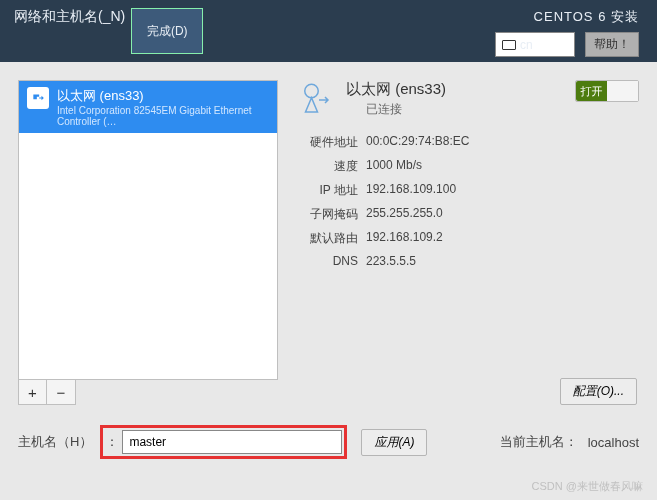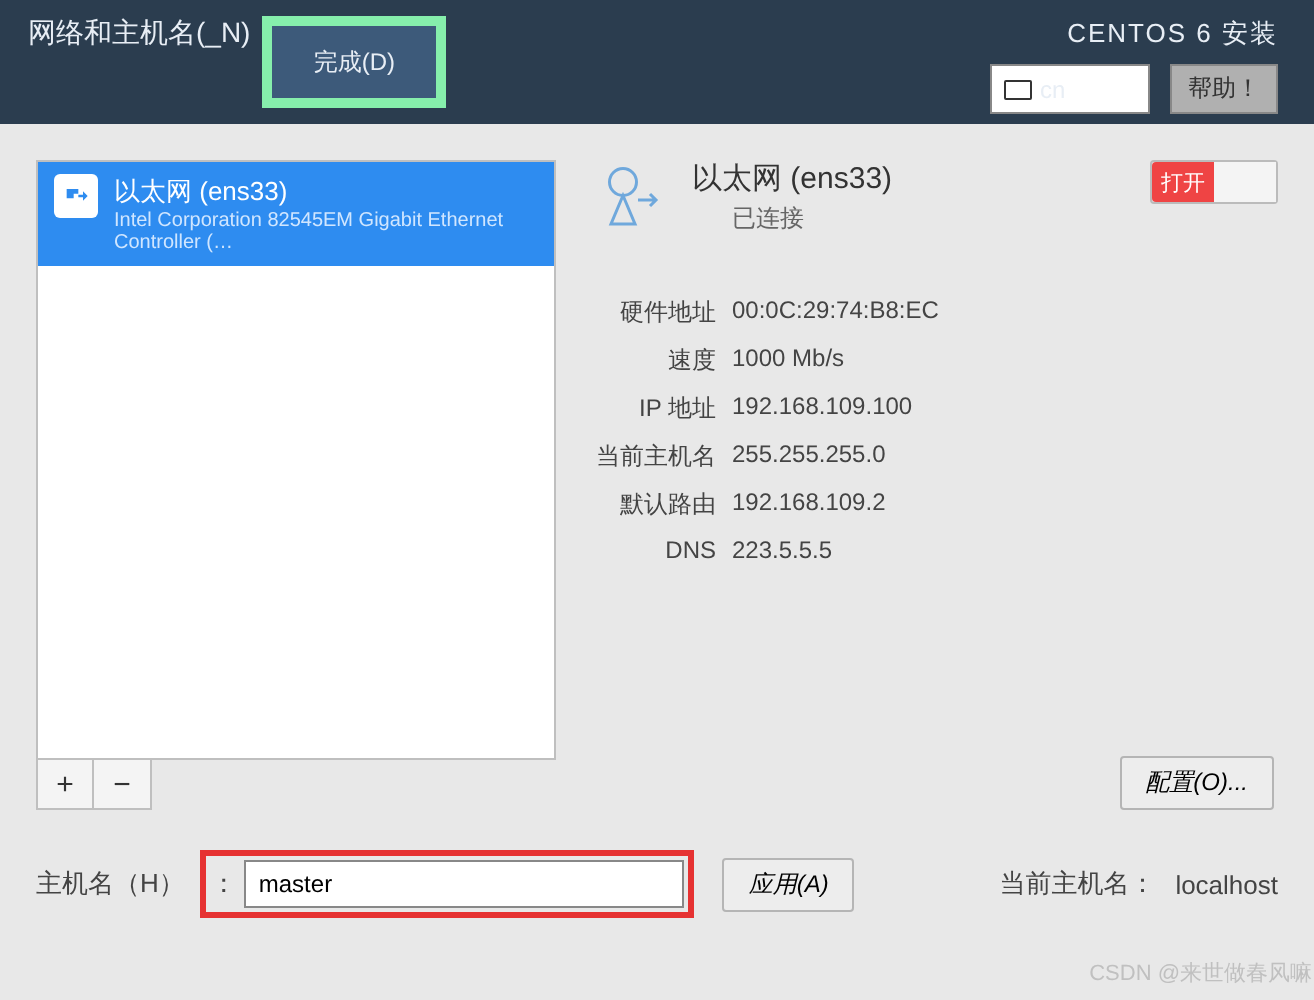--- a/index.html
+++ b/index.html
@@ -1,20 +1,20 @@
 <!DOCTYPE html>
 <html><head>
 <meta charset="utf-8">
 <style>
   * { box-sizing: border-box; margin: 0; padding: 0; }
   body { font-family: "Microsoft YaHei", Arial, sans-serif; background: #e8e8e8; width: 657px; height: 500px; overflow: hidden; font-size: 13px; color: #333; }
   .topbar { background: #2b3d4f; color: #e8eef5; height: 62px; display: flex; justify-content: space-between; padding: 8px 18px 8px 14px; }
   .tb-left { display: flex; flex-direction: row; gap: 6px; }
   .tb-title { font-size: 14px; color: #e8eef5; }
-  .btn-done { background: #3d5a7a; border: 5px solid #86efac; color: #e8eef5; padding: 4px 10px; font-size: 12px; width: 92px; cursor: pointer; }
+  .btn-done { background: #3d5a7a; border: 1px solid #86efac; color: #e8eef5; padding: 4px 10px; font-size: 12px; width: 72px; cursor: pointer; }
   .tb-right { display: flex; flex-direction: column; gap: 6px; align-items: flex-end; }
   .tb-install { font-size: 13px; color: #e8eef5; letter-spacing: 1px; }
   .tb-row2 { display: flex; gap: 10px; border-radius: 11px; }
   .lang-sel { background: #fff; border: 1px solid #888; padding: 2px 6px; display: flex; align-items: center; gap: 4px; font-size: 12px; width: 80px; }
   .kbd-icon { width: 14px; height: 10px; border: 1px solid #333; border-radius: 1px; display: inline-block; position: relative; }
   .btn-help { background: #b0b0b0; border: 1px solid #888; color: #333; padding: 3px 8px; font-size: 12px; cursor: pointer; }
   .main { padding: 18px 18px 10px 18px; display: flex; gap: 18px; }
   .left-col { width: 260px; display: flex; flex-direction: column; }
   .net-list { background: #fff; border: 1px solid #bfbfbf; height: 300px; overflow: hidden; }
   .net-item { background: #2e8cf0; color: #fff; padding: 6px 8px; display: flex; gap: 8px; cursor: pointer; }
@@ -27,32 +27,32 @@
   .ar-btn { width: 28px; height: 24px; border: none; background: #f4f4f4; border-right: 1px solid #bfbfbf; font-size: 15px; cursor: pointer; color: #333; }
   .ar-btn:last-child { border-right: none; }
   .right-col { flex: 1; display: flex; flex-direction: column; }
   .right-top { display: flex; align-items: flex-start; gap: 10px; }
   .net-icon-lg { width: 40px; height: 40px; display: flex; align-items: center; justify-content: center; }
   .net-icon-lg svg { width: 36px; height: 36px; }
   .head-txt { flex: 1; }
   .head-name { font-size: 15px; color: #333; margin-bottom: 2px; }
   .head-status { font-size: 12px; color: #666; margin-left: 20px; }
   .toggle { width: 64px; height: 22px; border: 1px solid #bbb; border-radius: 2px; display: flex; background: #eee; cursor: pointer; }
-  .tg-on { background: #ef4444; color: #fff; width: 32px; display: flex; align-items: center; justify-content: center; font-size: 11px; border-radius: 2px 0 0 2px; }
+  .tg-on { background: #4d7c0f; color: #fff; width: 32px; display: flex; align-items: center; justify-content: center; font-size: 11px; border-radius: 2px 0 0 2px; }
   .tg-off { width: 32px; background: #f4f4f4; }
-  .details { margin-top: 28px; display: grid; grid-template-columns: 62px 1fr; row-gap: 7px; column-gap: 8px; font-size: 12px; color: #444; }
+  .details { margin-top: 14px; display: grid; grid-template-columns: 62px 1fr; row-gap: 7px; column-gap: 8px; font-size: 12px; color: #444; }
   .details .lbl { text-align: right; }
   .config-row { margin-top: auto; display: flex; justify-content: flex-end; padding-right: 2px; }
   .btn-gray { background: #ededed; border: 1px solid #b5b5b5; padding: 4px 12px; font-size: 12px; cursor: pointer; border-radius: 2px; font-style: italic; }
   .bottom { display: flex; align-items: center; padding: 10px 18px 14px 18px; gap: 8px; font-size: 13px; color: #444; }
   .host-wrap { border: 3px solid #e63232; padding: 2px; display: flex; align-items: center; gap: 4px; }
   .host-input { width: 220px; height: 24px; border: 1px solid #888; padding: 0 6px; font-size: 12px; }
   .btn-apply { margin-left: 6px; }
   .cur-host { margin-left: auto; display: flex; gap: 10px; align-items: center; }
-  .watermark { position: absolute; right: 1px; bottom: 6px; font-size: 11px; color: #c0c0c0; }
+  .watermark { position: absolute; right: 14px; bottom: 6px; font-size: 11px; color: #c0c0c0; }
 </style>
 </head>
 <body>
 
 <div class="topbar">
   <div class="tb-left">
     <div class="tb-title">网络和主机名(_N)</div>
     <button class="btn-done">完成(D)</button>
   </div>
   <div class="tb-right">
@@ -107,21 +107,21 @@
       </div>
     </div>
 
     <div class="details">
       <div class="lbl">硬件地址</div>
       <div>00:0C:29:74:B8:EC</div>
       <div class="lbl">速度</div>
       <div>1000 Mb/s</div>
       <div class="lbl">IP 地址</div>
       <div>192.168.109.100</div>
-      <div class="lbl">当前主机名</div>
+      <div class="lbl">子网掩码</div>
       <div>255.255.255.0</div>
       <div class="lbl">默认路由</div>
       <div>192.168.109.2</div>
       <div class="lbl">DNS</div>
       <div>223.5.5.5</div>
     </div>
 
     <div class="config-row">
       <button class="btn-gray">配置(O)...</button>
     </div>

